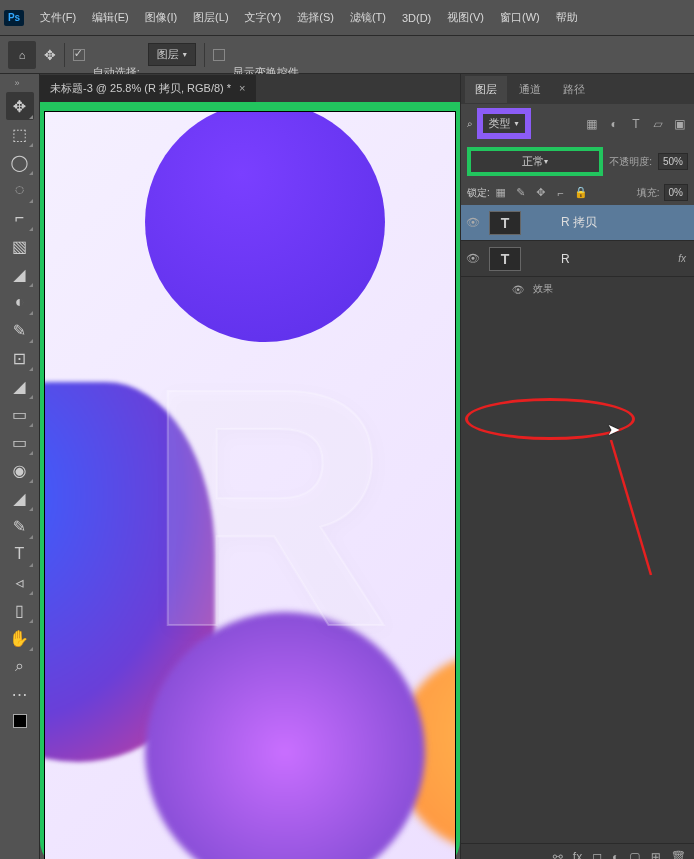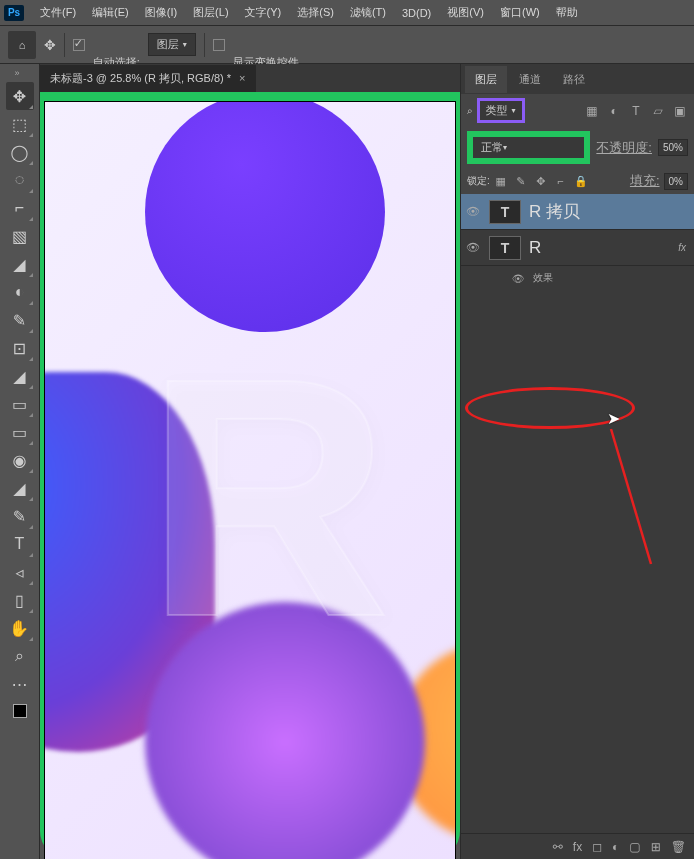--- a/index.html
+++ b/index.html
@@ -1,18 +1,18 @@
 <!DOCTYPE html>
 <html><head>
   <meta charset="utf-8">
   <style>
     * { margin: 0; padding: 0; box-sizing: border-box; }
     body { width: 694px; height: 859px; background: #535353; font-family: "Microsoft YaHei", sans-serif; font-size: 11px; color: #ccc; overflow: hidden; }
     
-    .menubar { height: 26px; background: #535353; display: flex; align-items: center; padding: 0 4px; border-bottom: 1px solid #2a2a2a; }
+    .menubar { height: 36px; background: #535353; display: flex; align-items: center; padding: 0 4px; border-bottom: 1px solid #2a2a2a; }
     .ps-logo { width: 20px; height: 16px; background: #001e36; color: #31a8ff; display: flex; align-items: center; justify-content: center; font-weight: bold; font-size: 10px; margin-right: 8px; border-radius: 2px; }
     .menu-item { padding: 4px 8px; color: #d9d9d9; cursor: pointer; }
     
     .options-bar { height: 38px; background: #535353; display: flex; align-items: center; padding: 0 8px; border-bottom: 1px solid #2a2a2a; gap: 8px; }
     .home-btn { width: 28px; height: 28px; background: #383838; display: flex; align-items: center; justify-content: center; border-radius: 2px; }
     .move-icon { font-size: 14px; color: #ccc; }
     .divider-v { width: 1px; height: 24px; background: #383838; }
     .checkbox { width: 12px; height: 12px; border: 1px solid #888; display: inline-block; position: relative; }
     .checkbox.checked::after { content: "✓"; position: absolute; top: -3px; left: 0; color: #ccc; font-size: 11px; }
     .opt-label { color: #ccc; margin-top: 36px; }
@@ -41,42 +41,42 @@
     .blob-purple2 { position: absolute; width: 280px; height: 280px; background: radial-gradient(circle, #c96fff 0%, #8a4fd8 70%); border-radius: 50%; top: 500px; left: 100px; filter: blur(3px); }
     .blob-orange { position: absolute; width: 200px; height: 200px; background: radial-gradient(circle at 60% 40%, #ffb94f, #ff8f3f); border-radius: 50%; top: 540px; left: 350px; filter: blur(4px); }
     .glass-r { position: absolute; top: 200px; left: 100px; width: 260px; height: 380px; font-size: 340px; font-weight: bold; color: rgba(255,255,255,0.15); font-family: Arial, sans-serif; text-shadow: 0 0 20px rgba(255,255,255,0.3), inset 0 0 30px rgba(255,255,255,0.2); -webkit-text-stroke: 2px rgba(255,255,255,0.25); filter: drop-shadow(2px 4px 8px rgba(0,0,0,0.1)); }
     
     .panels { width: 234px; background: #454545; border-left: 1px solid #2a2a2a; display: flex; flex-direction: column; }
     .panel-tabs { height: 30px; background: #383838; display: flex; align-items: center; padding: 0 4px; gap: 2px; }
     .panel-tab { padding: 6px 10px; color: #aaa; cursor: pointer; }
     .panel-tab.active { background: #454545; color: #ddd; }
     
     .layer-filter-row { padding: 4px 6px; display: flex; align-items: center; gap: 4px; }
-    .filter-dropdown { background: #383838; padding: 2px 6px; border: 3px solid #8b5cf6; display: flex; align-items: center; gap: 4px; flex: 0 0 auto; }
+    .filter-dropdown { background: #383838; padding: 2px 6px; border: 6px solid #8b5cf6; display: flex; align-items: center; gap: 4px; flex: 0 0 auto; }
     .filter-dropdown::after { content: "▾"; font-size: 8px; }
     .filter-icons { display: flex; gap: 6px; margin-left: auto; }
     .filter-icon { width: 16px; height: 16px; color: #aaa; display: flex; align-items: center; justify-content: center; font-size: 12px; }
     
     .blend-row { padding: 4px 6px; display: flex; align-items: center; gap: 6px; }
-    .blend-dropdown { background: #383838; padding: 3px 8px; border: 6px solid #22c55e; flex: 1; display: flex; align-items: center; justify-content: flex-start; }
+    .blend-dropdown { background: #383838; padding: 3px 8px; border: 4px solid #22c55e; flex: 1; display: flex; align-items: center; justify-content: center; }
     .blend-dropdown::after { content: "▾"; font-size: 8px; }
-    .opacity-label { color: #aaa; font-size: 13px; text-decoration: underline; }
+    .opacity-label { color: #aaa; font-size: 10px; }
     .opacity-val { background: #383838; padding: 2px 4px; border: 1px solid #2a2a2a; font-size: 10px; }
     
     .lock-row { padding: 4px 6px; display: flex; align-items: center; gap: 4px; font-size: 10px; }
     .lock-icons { display: flex; gap: 6px; }
     .lock-icon { width: 14px; height: 14px; color: #aaa; display: flex; align-items: center; justify-content: center; font-size: 11px; }
     
     .layers-list { flex: 1; background: #3a3a3a; }
     .layer-row { height: 36px; display: flex; align-items: center; padding: 0 4px; border-bottom: 1px solid #2a2a2a; gap: 8px; position: relative; }
     .layer-row.selected { background: #5a7a9a; }
     .eye { width: 16px; color: #aaa; text-align: center; }
     .layer-thumb { width: 32px; height: 24px; background: #fff; border: 1px solid #666; display: flex; align-items: center; justify-content: center; font-size: 14px; color: #333; font-weight: bold; }
     .layer-thumb.text { background: #2a2a2a; color: #ccc; }
-    .layer-name { color: #ddd; font-size: 17px; }
+    .layer-name { color: #ddd; font-size: 12px; margin-left: 32px; }
     .layer-fx { position: absolute; right: 8px; color: #aaa; font-style: italic; font-size: 10px; }
     .sub-row { height: 24px; display: flex; align-items: center; padding-left: 50px; gap: 8px; font-size: 10px; color: #aaa; }
     .sub-eye { width: 14px; text-align: center; }
     
     .annotation-circle { position: absolute; width: 170px; height: 42px; border: 3px solid #e62020; border-radius: 50%; top: 193px; left: 4px; pointer-events: none; z-index: 100; }
     .annotation-cursor { position: absolute; top: 215px; left: 146px; font-size: 16px; color: #fff; z-index: 101; pointer-events: none; text-shadow: 0 0 2px #000; }
     .annotation-arrow { position: absolute; top: 230px; left: 140px; z-index: 99; pointer-events: none; }
     
     .panel-bottom { height: 26px; background: #3a3a3a; border-top: 1px solid #2a2a2a; display: flex; align-items: center; justify-content: flex-end; gap: 10px; padding: 0 8px; }
     .bottom-icon { color: #aaa; font-size: 12px; cursor: pointer; }

